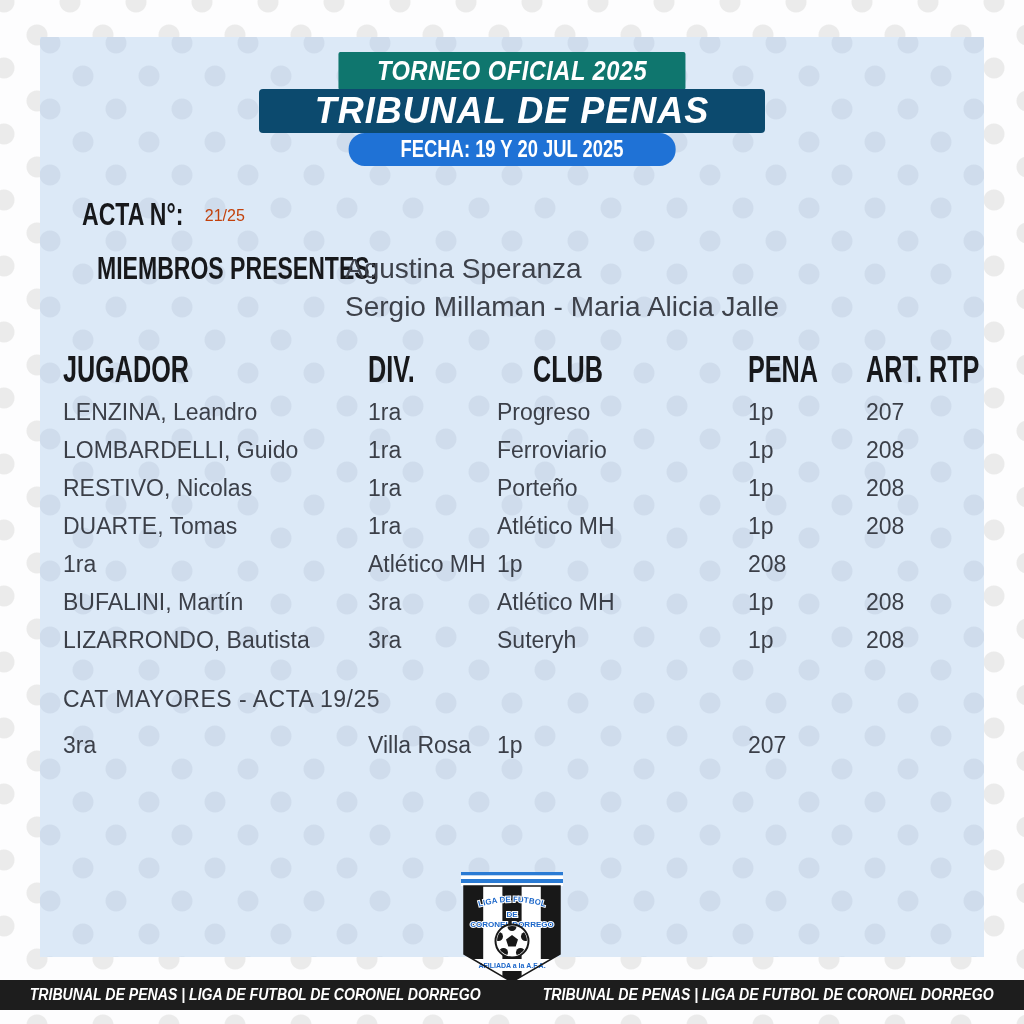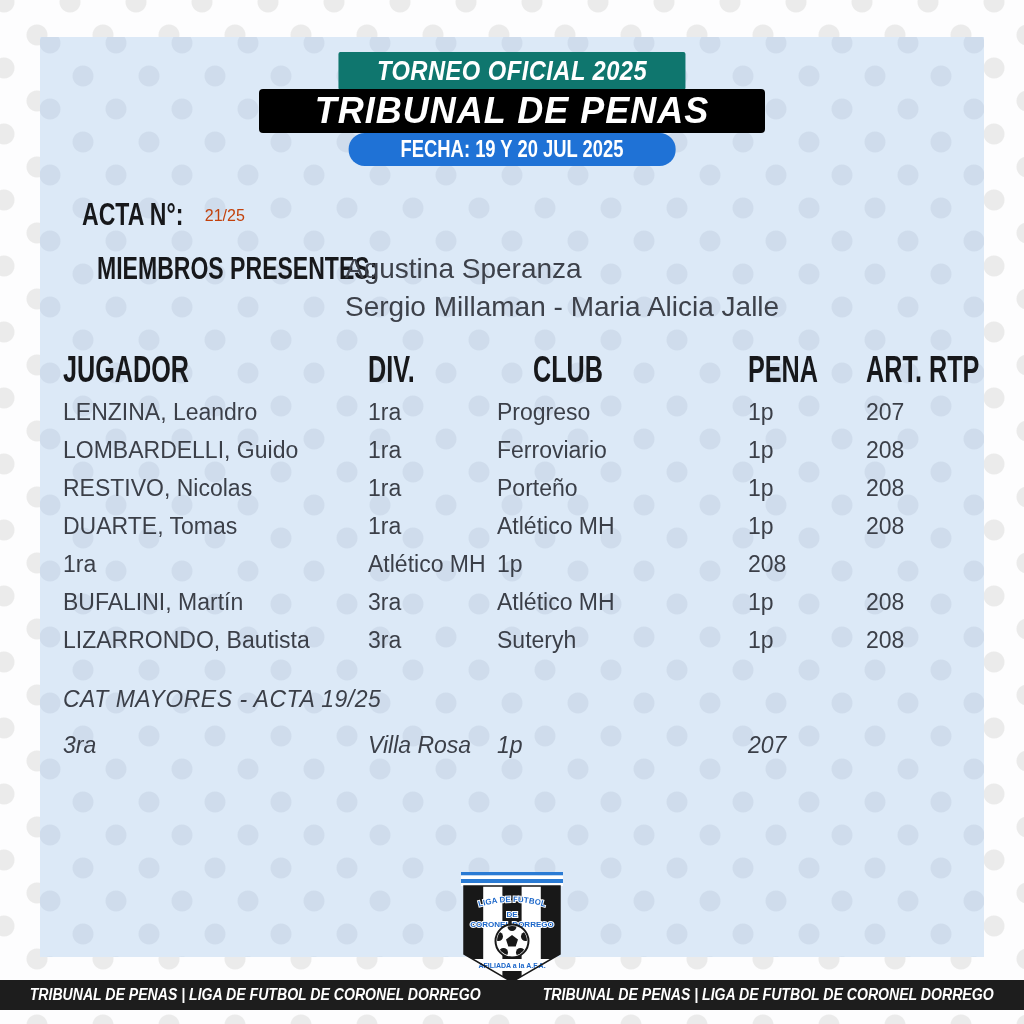--- a/index.html
+++ b/index.html
@@ -25,21 +25,21 @@
   .cond{display:inline-block;font-weight:bold;transform:scaleX(0.72);transform-origin:0 50%;white-space:nowrap;}
 
   .badge-blue{
     position:absolute;top:52px;left:50%;transform:translateX(-50%);
     height:38px;padding:0 20px;background:#0f766e;
     display:flex;align-items:center;justify-content:center;border-radius:2px;z-index:1;
   }
   .badge-blue span{color:#fff;font-style:italic;font-weight:bold;font-size:27px;letter-spacing:.5px;display:inline-block;transform:scaleX(0.88);white-space:nowrap;}
   .banner-black{
     position:absolute;top:89px;left:50%;transform:translateX(-50%);
-    width:506px;height:44px;background:#000000;border-radius:4px;
+    width:506px;height:44px;background:#0c4a6e;border-radius:4px;
     display:flex;align-items:center;justify-content:center;z-index:2;
   }
   .banner-black span{color:#fff;font-style:italic;font-weight:bold;font-size:36px;letter-spacing:1px;white-space:nowrap;}
   .pill-date{
     position:absolute;top:133px;left:50%;transform:translateX(-50%);
     height:33px;padding:0 24px;background:#1f72d6;border-radius:16px;
     display:flex;align-items:center;justify-content:center;z-index:1;
   }
   .pill-date span{color:#fff;font-size:23px;font-weight:bold;display:inline-block;transform:scaleX(0.8);white-space:nowrap;}
 
@@ -51,21 +51,21 @@
 
   .table-block{position:absolute;left:0;top:349px;width:928px;}
   .trow{
     display:grid;grid-template-columns:305px 129px 251px 118px 160px;
     padding-left:63px;height:38px;align-items:center;
     font-size:23px;color:#3b3f48;
   }
   .thead{height:42px;margin-bottom:2px;color:#17181b;}
   .thead .hc{font-size:36px;transform:scaleX(0.7);transform-origin:0 50%;}
   .hc-club{margin-left:36px;}
-  .section2{position:absolute;left:0;top:686px;width:1024px;font-style:italic;}
+  .section2{position:absolute;left:0;top:686px;width:1024px;}
   .section2 .s2title{padding-left:63px;font-size:23px;color:#3b3f48;letter-spacing:.5px;}
   .section2 .trow{margin-top:13px;}
 
   .crest{position:absolute;left:456px;top:864px;width:112px;height:124px;}
   .crest svg{display:block;width:112px;height:124px;}
   .crest text{font-family:"Liberation Sans",sans-serif;}
 
   .footer{
     position:absolute;left:0;bottom:14px;width:1024px;height:30px;background:#1d1d1d;
     display:flex;align-items:center;justify-content:flex-end;z-index:3;

